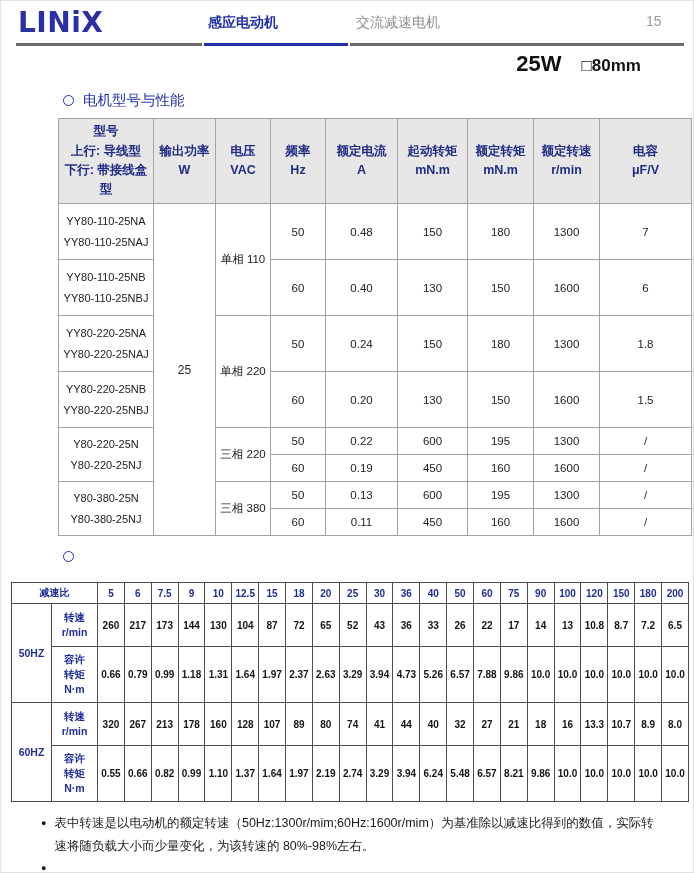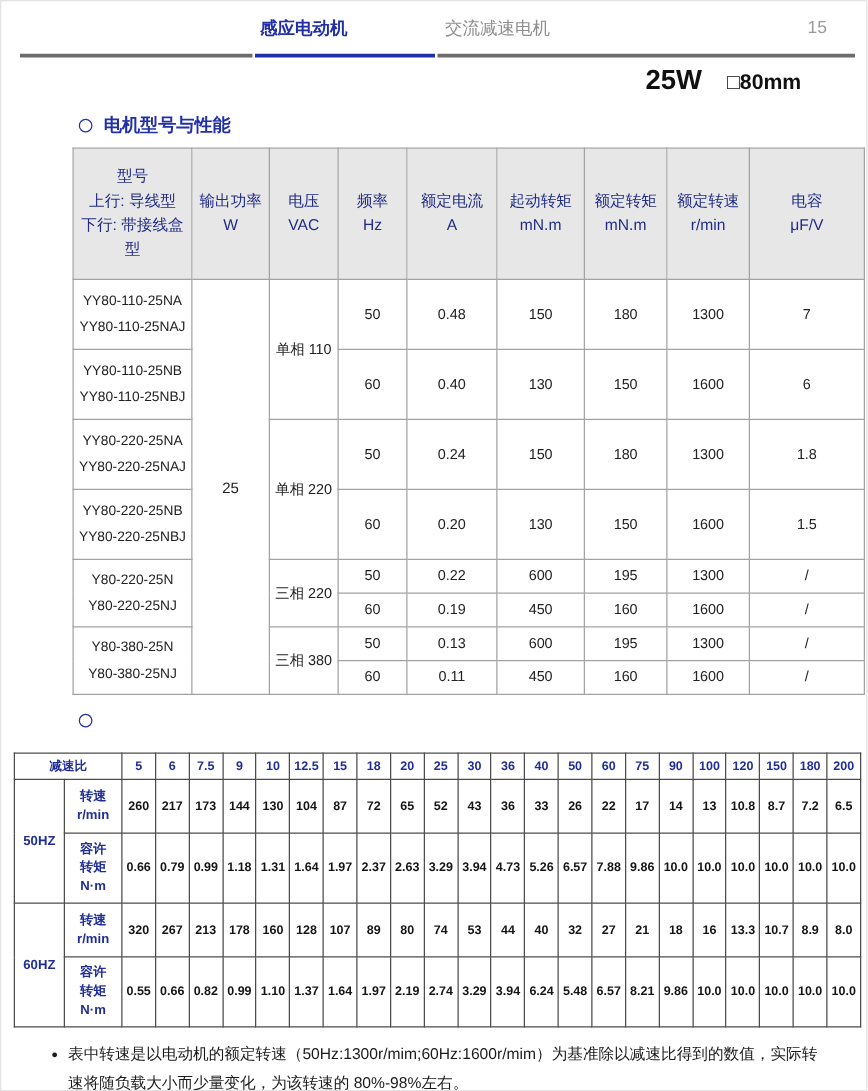--- a/index.html
+++ b/index.html
@@ -22,33 +22,33 @@
   .rule.g2{left:349px;width:334px;background:#6c6c6c}
 
   
   .size-heading{margin-top:4px;text-align:left;padding-right:52px;height:28px;
                 display:flex;justify-content:flex-end;align-items:baseline;gap:20px}
   .size-heading .power{font-size:22px;font-weight:700;color:#111}
   .size-heading .frame{font-size:17px;font-weight:700;color:#111}
 
   
   .section-title{display:flex;align-items:center;gap:9px;margin-left:62px;
-                 color:#2230a8;font-weight:700;font-size:14.5px}
+                 color:#2230a8;font-weight:400;font-size:14.5px}
   .section-title .circle{width:11px;height:11px;border:1.6px solid #2230a8;
                  border-radius:50%;flex:0 0 auto}
   .st1{margin-top:12px;margin-bottom:8px}
   .st2{margin-top:15px;margin-bottom:8px}
 
   
   table{border-collapse:collapse;table-layout:fixed}
   .motor{margin-left:57px;width:633px}
   .motor td{border:1px solid #a3a3a3;text-align:center;vertical-align:middle;
             font-size:11.5px;color:#222;padding:1px 2px;overflow:hidden}
-  .motor thead td{background:#e7e7e7;color:#202c86;font-weight:400;
-                  font-size:12.5px;height:105px;line-height:1.55}
+  .motor thead td{background:#e7e7e7;color:#202c86;font-weight:700;
+                  font-size:12.5px;height:85px;line-height:1.55}
   .motor tr.tall{height:56px}
   .motor tr.short{height:27px}
   .motor td.model div{line-height:1.9;font-size:11px}
   .motor td.pow{font-size:12px}
 
   
   .load{margin-left:10px;margin-top:20px;width:678px}
   .load td{border:1px solid #4c4c4c;text-align:center;vertical-align:middle;
            font-size:10px;color:#141414;font-weight:700;padding:0 1px;overflow:hidden}
   .load tr.hrow{height:21px}
@@ -61,20 +61,21 @@
 
   
   .notes{margin:10px 28px 0 40px;font-size:12.5px;color:#1a1a1a;line-height:1.8}
   .note{display:flex;gap:8px}
   .note .bullet{flex:0 0 auto;font-size:9px;line-height:22px}
 </style>
 </head>
 <body>
 
 <div class="hdr">
+  <div class="logo">LINiX</div>
   <div class="tab active">感应电动机</div>
   <div class="tab inactive">交流减速电机</div>
   <div class="pageno">15</div>
   <div class="rule g1"></div>
   <div class="rule b"></div>
   <div class="rule g2"></div>
 </div>
 
 <div class="size-heading">
   <span class="power">25W</span>
@@ -339,21 +340,21 @@
       <td>320</td>
         <td>267</td>
         <td>213</td>
         <td>178</td>
         <td>160</td>
         <td>128</td>
         <td>107</td>
         <td>89</td>
         <td>80</td>
         <td>74</td>
-        <td>53</td>
+        <td>41</td>
         <td>44</td>
         <td>40</td>
         <td>32</td>
         <td>27</td>
         <td>21</td>
         <td>18</td>
         <td>16</td>
         <td>13.3</td>
         <td>10.7</td>
         <td>8.9</td>

